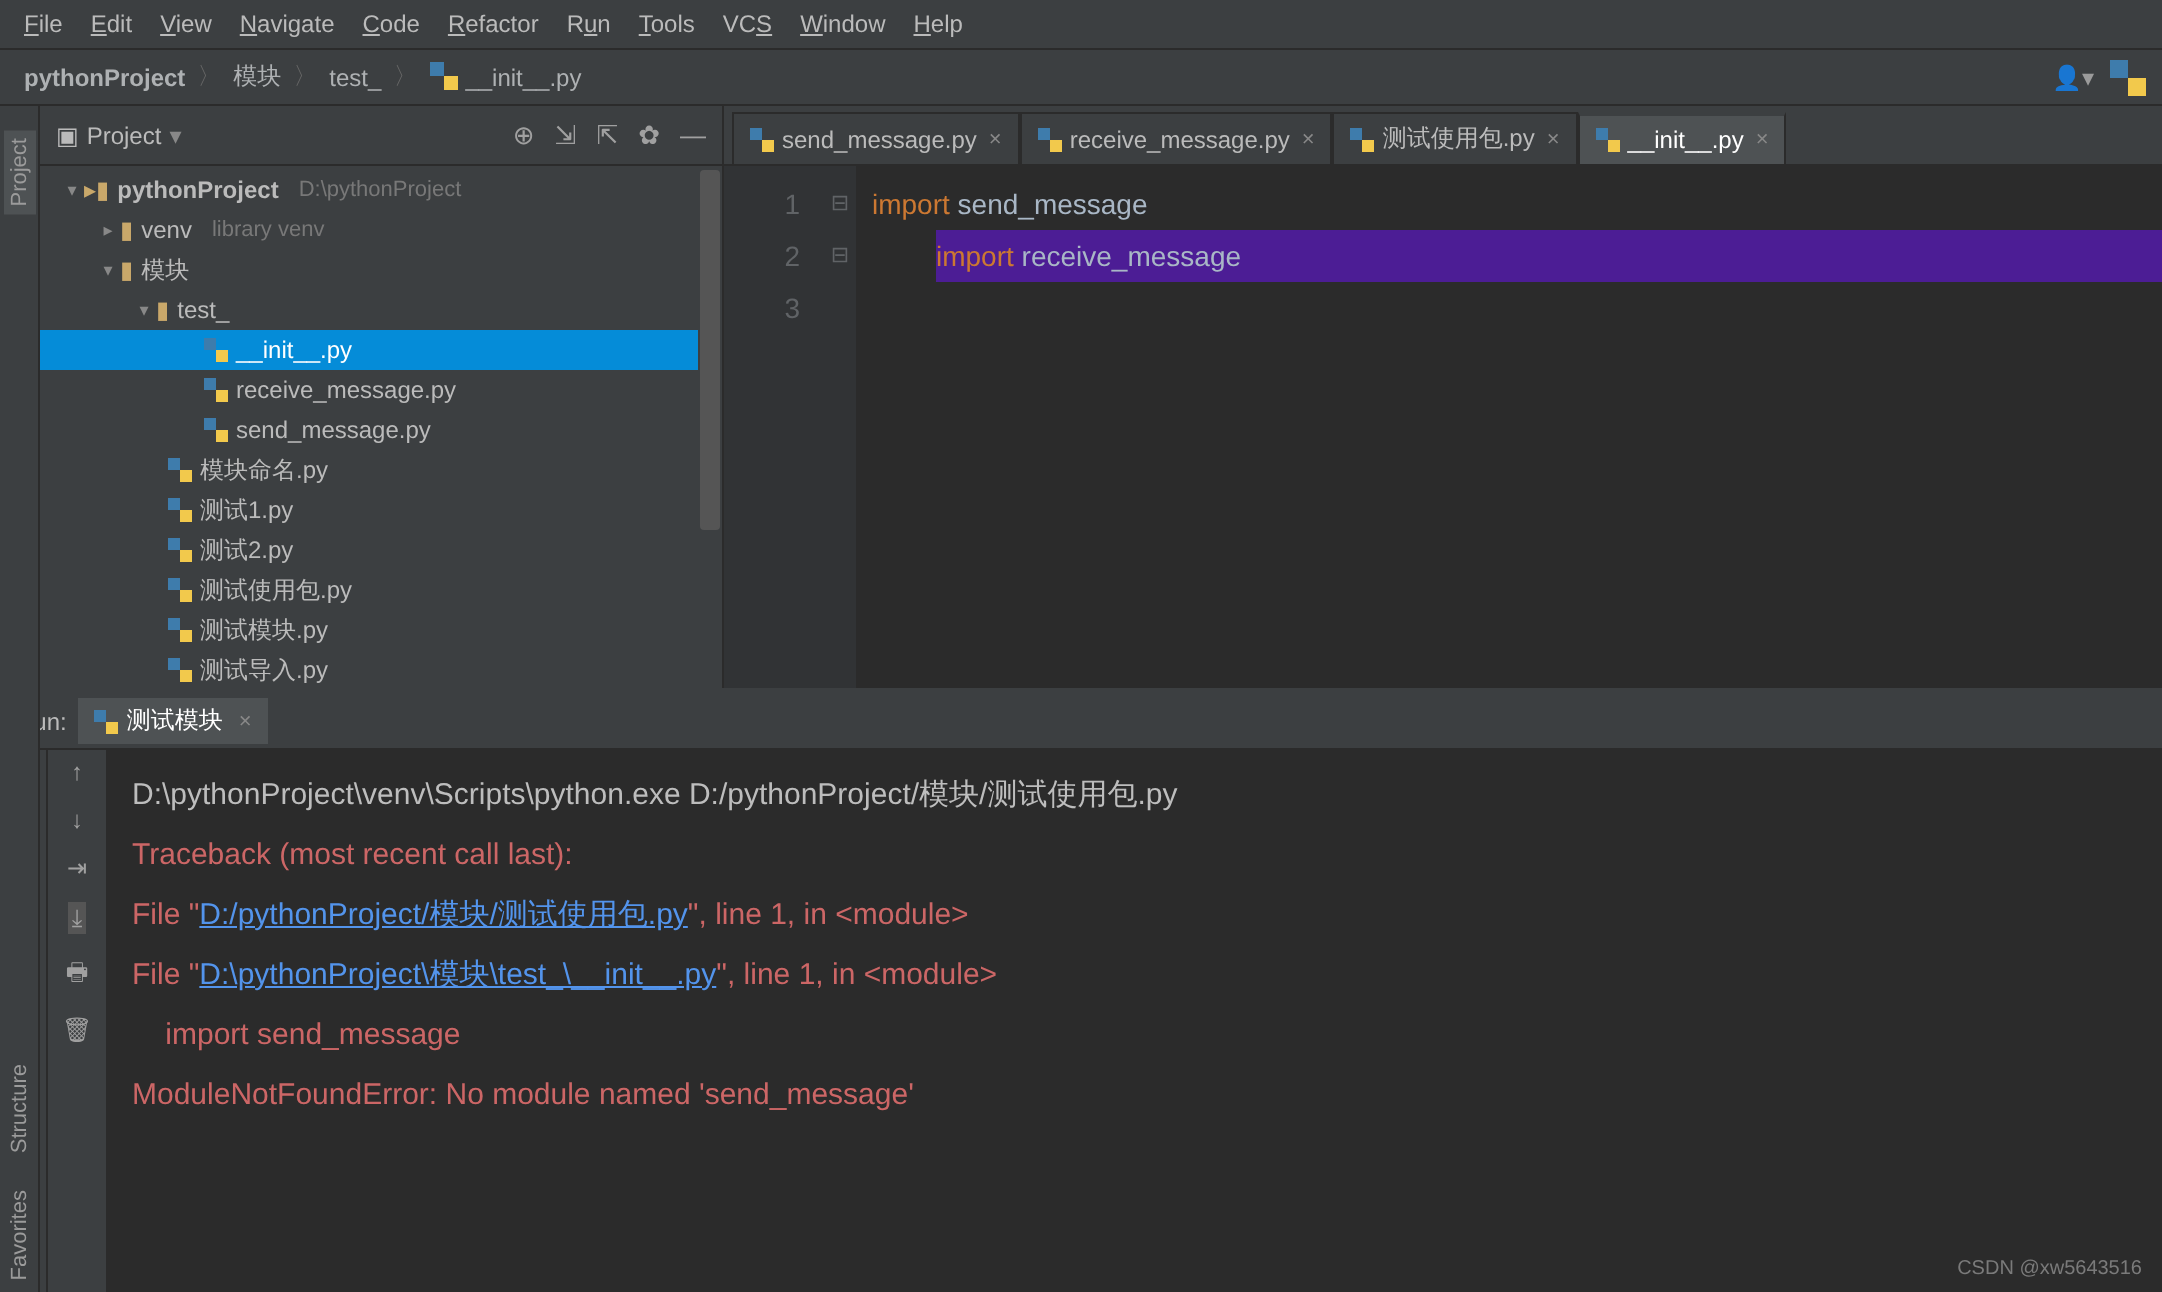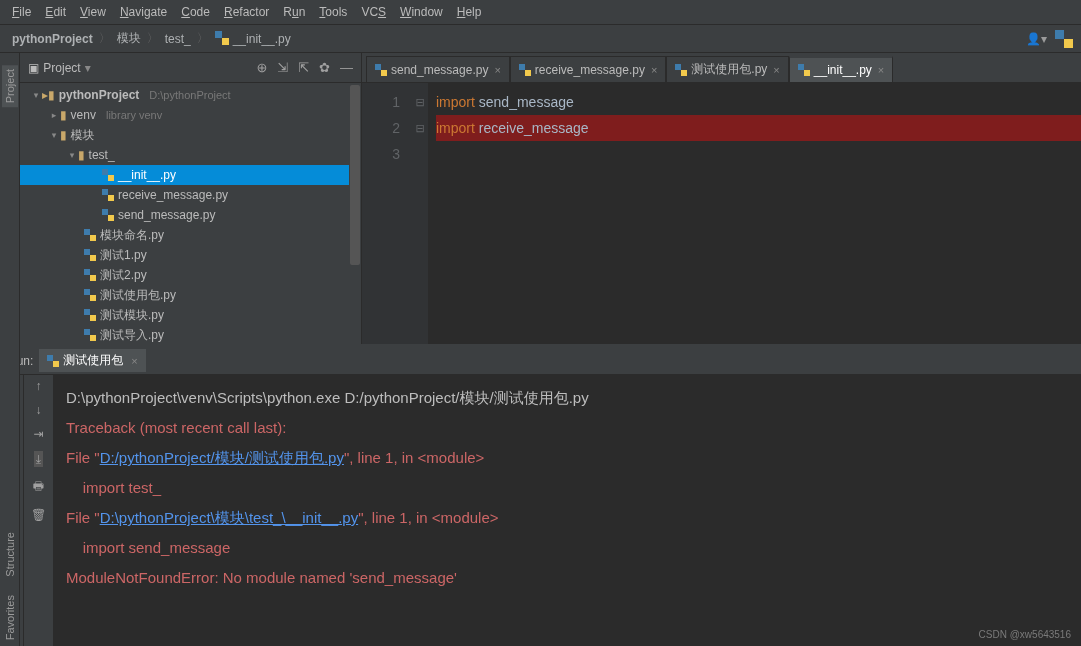--- a/index.html
+++ b/index.html
@@ -33,21 +33,21 @@
 .tabs { height:30px; display:flex; align-items:flex-end; background:#3c3f41; border-bottom:1px solid #2b2b2b; padding-left:4px; }
 .tab { height:26px; display:flex; align-items:center; padding:0 8px; margin-right:0; border:1px solid #2b2b2b; border-bottom:none; background:#3c3f41; color:#bbb; font-size:12px; }
 .tab.active { background:#4e5254; color:#fff; border-top:2px solid #3c3f41; }
 .tab .close { margin-left:6px; color:#888; font-size:11px; }
 .editor { flex:1; background:#2b2b2b; display:flex; font-family:Consolas,monospace; font-size:14px; overflow:hidden; }
 .gutter { width:50px; background:#313335; color:#606366; text-align:right; padding:6px 12px 0 0; line-height:26px; }
 .code-fold { width:16px; background:#313335; padding-top:6px; line-height:26px; color:#606366; text-align:center; font-size:11px; }
 .code { flex:1; padding:6px 0 0 8px; line-height:26px; position:relative; }
 .code .kw { color:#cc7832; }
 .code .id { color:#a9b7c6; }
-.code-line.hl { background:#7f1d1d; }
+.code-line.hl { background:#4c1d95;margin-left:32px; }
 .run-panel { height:302px; background:#2b2b2b; display:flex; flex-direction:column; border-top:3px solid #3c3f41; position:relative; }
 .run-header { height:28px; background:#3c3f41; display:flex; align-items:center; padding:0 8px; border-bottom:1px solid #2b2b2b; }
 .run-header .rt { color:#bbb; margin-right:6px; }
 .run-header .tabname { background:#4e5254; padding:3px 8px; border-radius:0; color:#fff; display:flex; align-items:center; gap:4px; }
 .run-header .tabname .close { color:#888; font-size:11px; margin-left:4px; }
 .run-body { flex:1; display:flex; }
 .run-tools-left { width:24px; background:#3c3f41; display:flex; flex-direction:column; align-items:center; padding-top:4px; gap:10px; color:#a0a0a0; border-right:1px solid #2b2b2b; }
 .run-tools-left2 { width:30px; background:#3c3f41; display:flex; flex-direction:column; align-items:center; padding-top:4px; gap:10px; color:#a0a0a0; border-right:1px solid #2b2b2b; }
 .console { flex:1; padding:8px 12px; font-family:Consolas,monospace; font-size:15px; line-height:30px; color:#bbb; overflow:auto; }
 .console .cmd { color:#bdbdbd; }
@@ -289,21 +289,21 @@
 </div>
 
 <div class="run-panel">
   <div class="run-header">
     <span class="rt">Run:</span>
     <span class="tabname">
         <svg class="py-ico" viewBox="0 0 12 12">
           <rect width="6" height="6" fill="#3e7cac"></rect>
           <rect x="6" y="6" width="6" height="6" fill="#f2c94c"></rect>
         </svg>
-        <span>测试使用包</span>
+        <span>测试模块</span>
         <span class="close">×</span>
       </span>
   </div>
   <div class="run-body">
     <div class="run-tools-left">
       <span style="color:#499c54">▶</span>
       <span>🔧</span>
       <span>⬇</span>
       <span>📌</span>
     </div>
@@ -312,21 +312,20 @@
       <span>↓</span>
       <span>⇥</span>
       <span style="background:#555;padding:1px 2px">⤓</span>
       <span>🖶</span>
       <span>🗑</span>
     </div>
     <div class="console">
       <div class="cmd">D:\pythonProject\venv\Scripts\python.exe D:/pythonProject/模块/测试使用包.py</div>
       <div class="err">Traceback (most recent call last):</div>
       <div class="err"><span>  File "</span><span class="link">D:/pythonProject/模块/测试使用包.py</span><span>", line 1, in &lt;module&gt;</span></div>
-      <div class="err" style="white-space:pre">    import test_</div>
       <div class="err"><span>  File "</span><span class="link">D:\pythonProject\模块\test_\__init__.py</span><span>", line 1, in &lt;module&gt;</span></div>
       <div class="err" style="white-space:pre">    import send_message</div>
       <div class="err">ModuleNotFoundError: No module named 'send_message'</div>
       <div style="height:26px"></div>
     </div>
   </div>
   <div class="watermark">CSDN @xw5643516</div>
 </div>
 
 <div class="bottom-left-sidebar">

